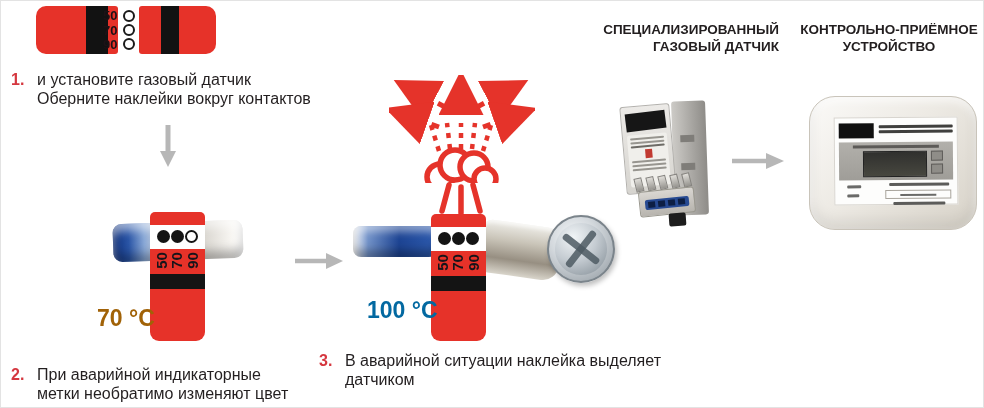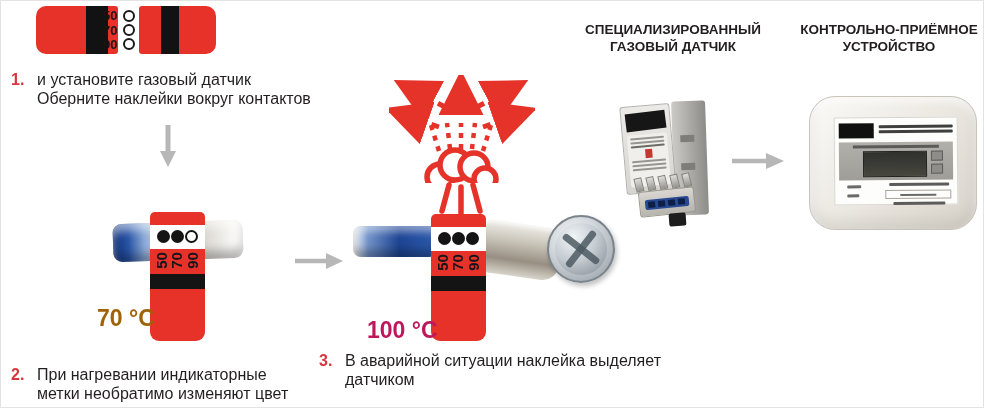--- a/index.html
+++ b/index.html
@@ -68,21 +68,21 @@
   .d1{left:7px;}.d2{left:21px;}.d3{left:35px;}
   .ws-nums span{
     position:absolute;width:24px;height:15px;top:41px;text-align:center;
     font-weight:bold;font-size:15px;line-height:15px;color:#17141a;transform:rotate(-90deg);
   }
   .vn1{left:-1px;}.vn2{left:14px;}.vn3{left:30px;}
   .ws-black{position:absolute;left:0;right:0;top:62px;height:15px;background:#141414;}
 
   .temp{position:absolute;font-weight:bold;font-size:23px;}
   .temp-warm{left:96px;top:304px;color:#a16207;}
-  .temp-hot{left:366px;top:316px;color:#be185d;}
+  .temp-hot{left:366px;top:296px;color:#0369a1;}
 
   
   .ga{position:absolute;}
 
   
   .sensor{position:absolute;left:622px;top:100px;width:88px;height:130px;}
   .sensor-rail{position:absolute;left:50px;top:0;width:34px;height:114px;border-radius:3px;
     background:linear-gradient(90deg,#cdcbc7 0%,#aaa8a4 55%,#8e8c88 100%);transform:rotate(-2deg);}
   .sensor-notch{position:absolute;left:8px;width:14px;height:7px;background:#7f7d79;}
   .sensor-front{position:absolute;left:0;top:4px;width:50px;height:88px;border-radius:3px;
@@ -224,31 +224,31 @@
     <rect x="34" y="108" width="76" height="26" fill="#ffffff"></rect>
     <g stroke="#e5332a" stroke-width="5.5" stroke-linecap="round">
       <line x1="60" y1="110" x2="53" y2="136"></line>
       <line x1="72" y1="112" x2="72" y2="138"></line>
       <line x1="84" y1="110" x2="91" y2="136"></line>
     </g>
   </svg>
 
   <div class="step-num" style="left:10px;top:365px;">2.</div>
   <div class="step-text" style="left:36px;top:364px;">
-    <span>При нагревании индикаторные</span>
+    <span>При аварийной индикаторные</span>
     <span>метки необратимо изменяют цвет</span>
   </div>
 
   <div class="step-num" style="left:318px;top:351px;">3.</div>
   <div class="step-text" style="left:344px;top:350px;">
     <span>В аварийной ситуации наклейка выделяет</span>
     <span>датчиком</span>
   </div>
 
-  <div class="hdr" style="left:566px;top:21px;width:212px;">
+  <div class="hdr" style="left:566px;top:21px;width:212px;text-align:right;">
     <span>СПЕЦИАЛИЗИРОВАННЫЙ</span>
     <span>ГАЗОВЫЙ ДАТЧИК</span>
   </div>
   <div class="hdr" style="left:790px;top:21px;width:196px;">
     <span>КОНТРОЛЬНО-ПРИЁМНОЕ</span>
     <span>УСТРОЙСТВО</span>
   </div>
 
   <div class="sensor">
     <div class="sensor-rail">

